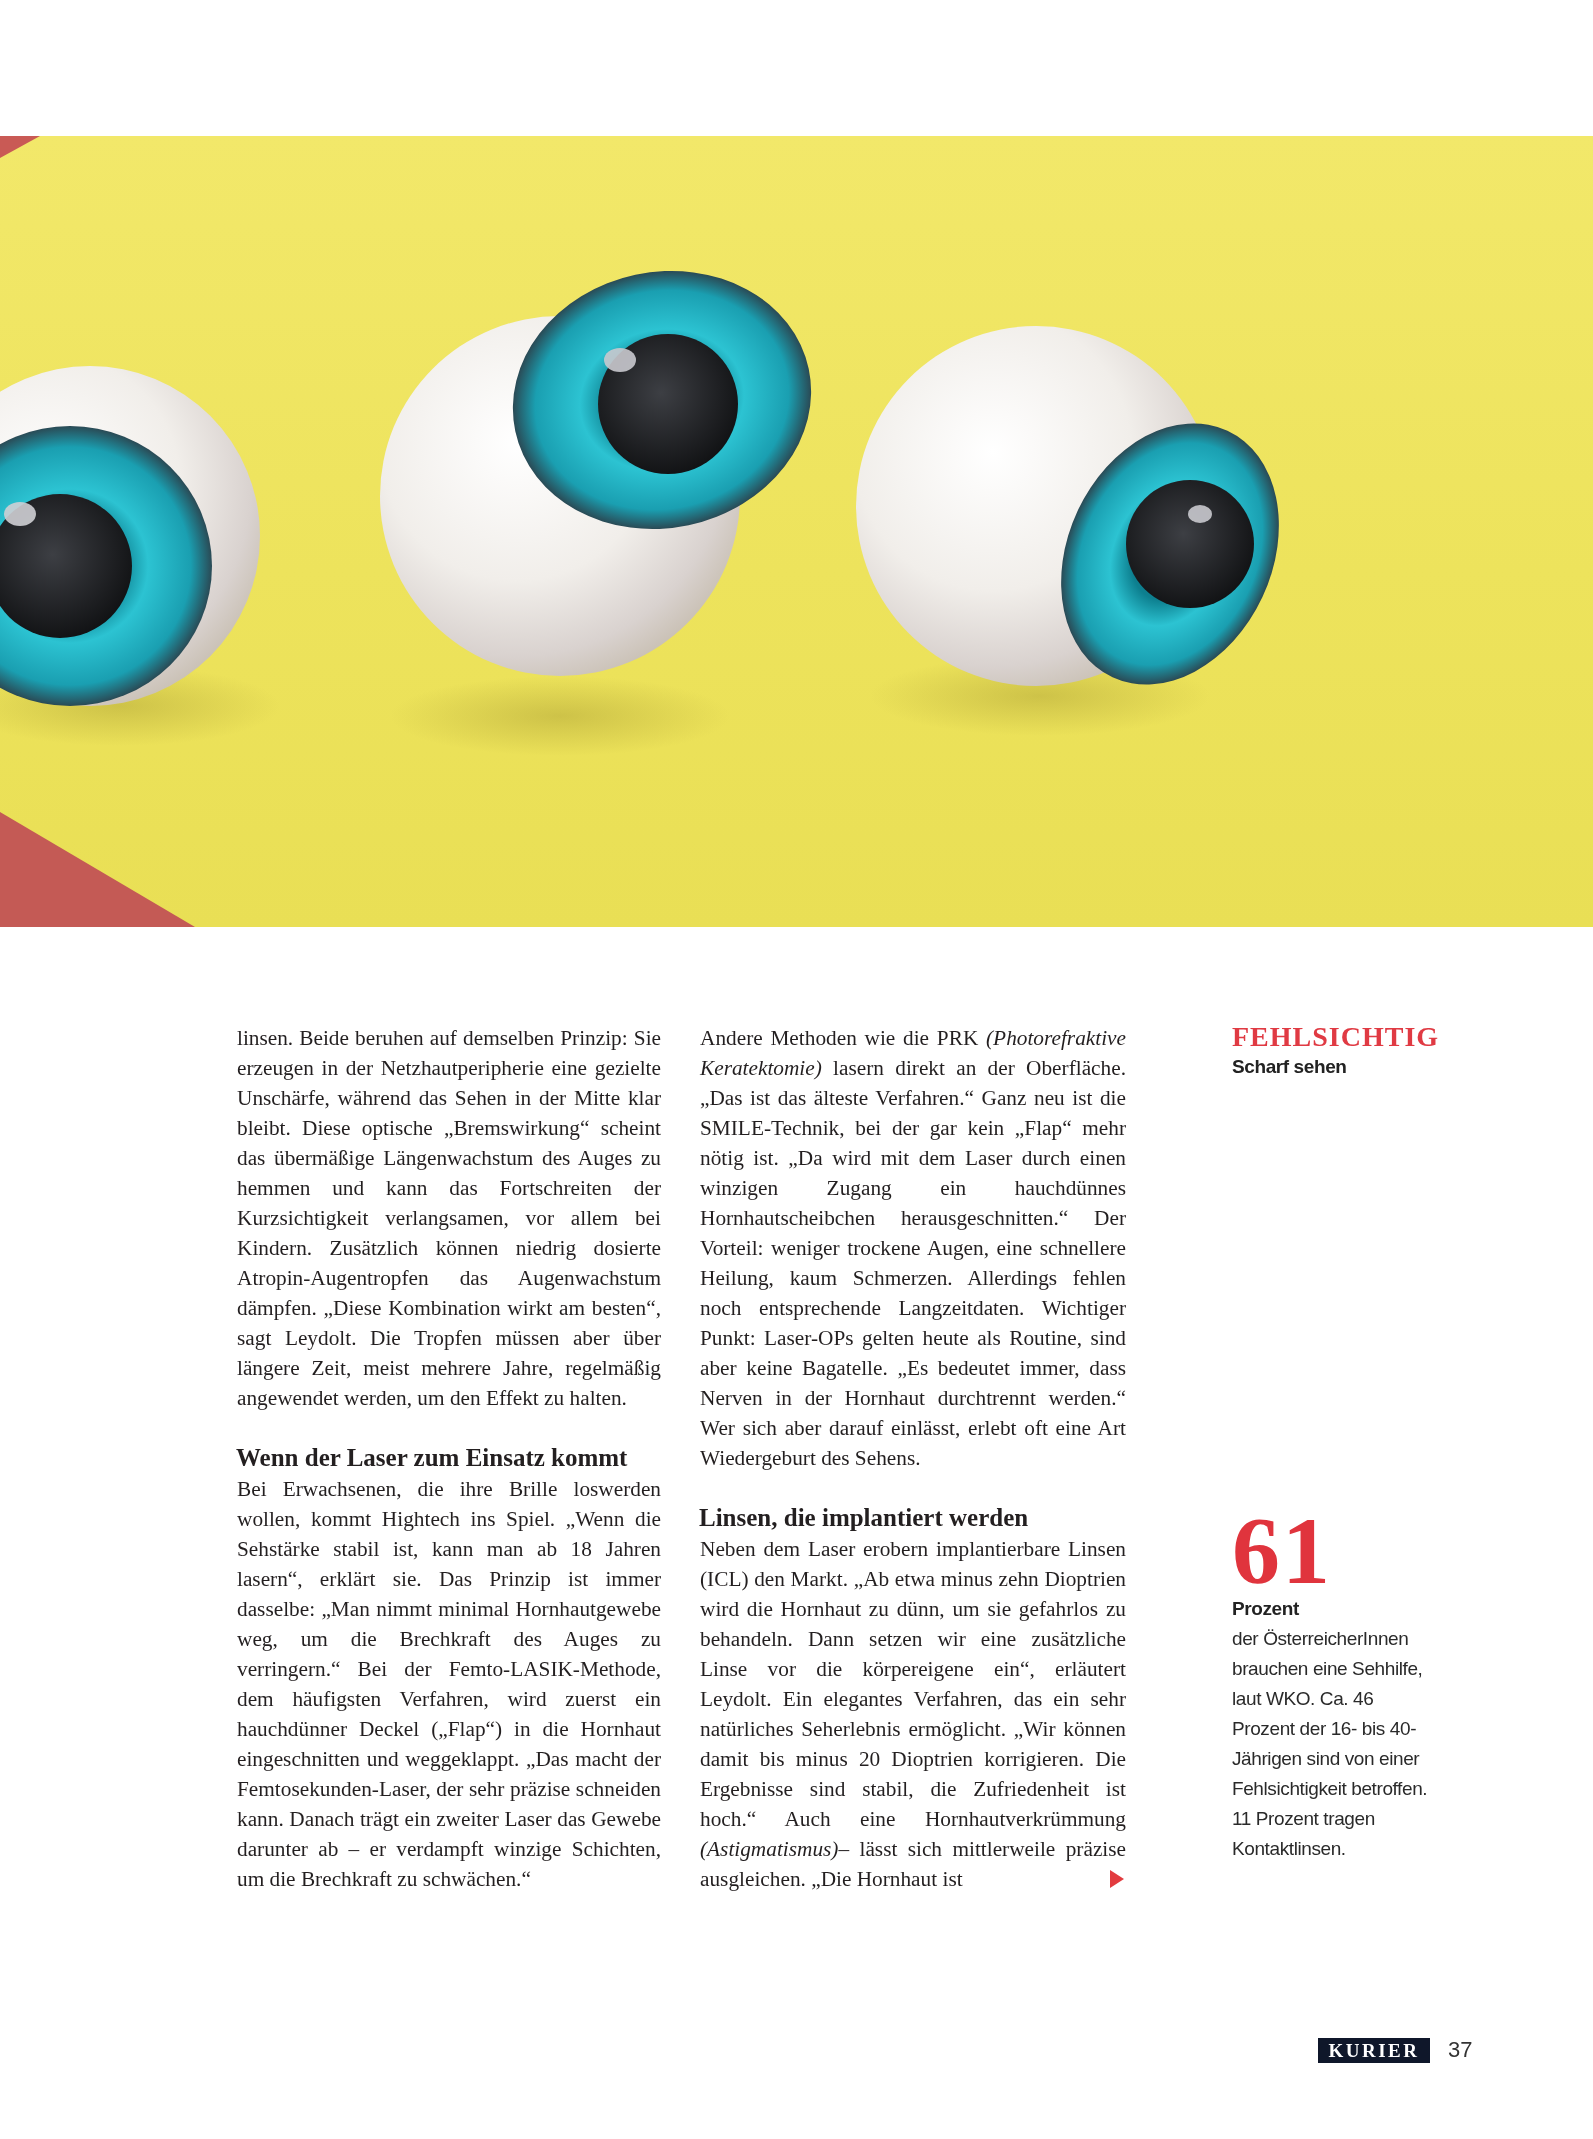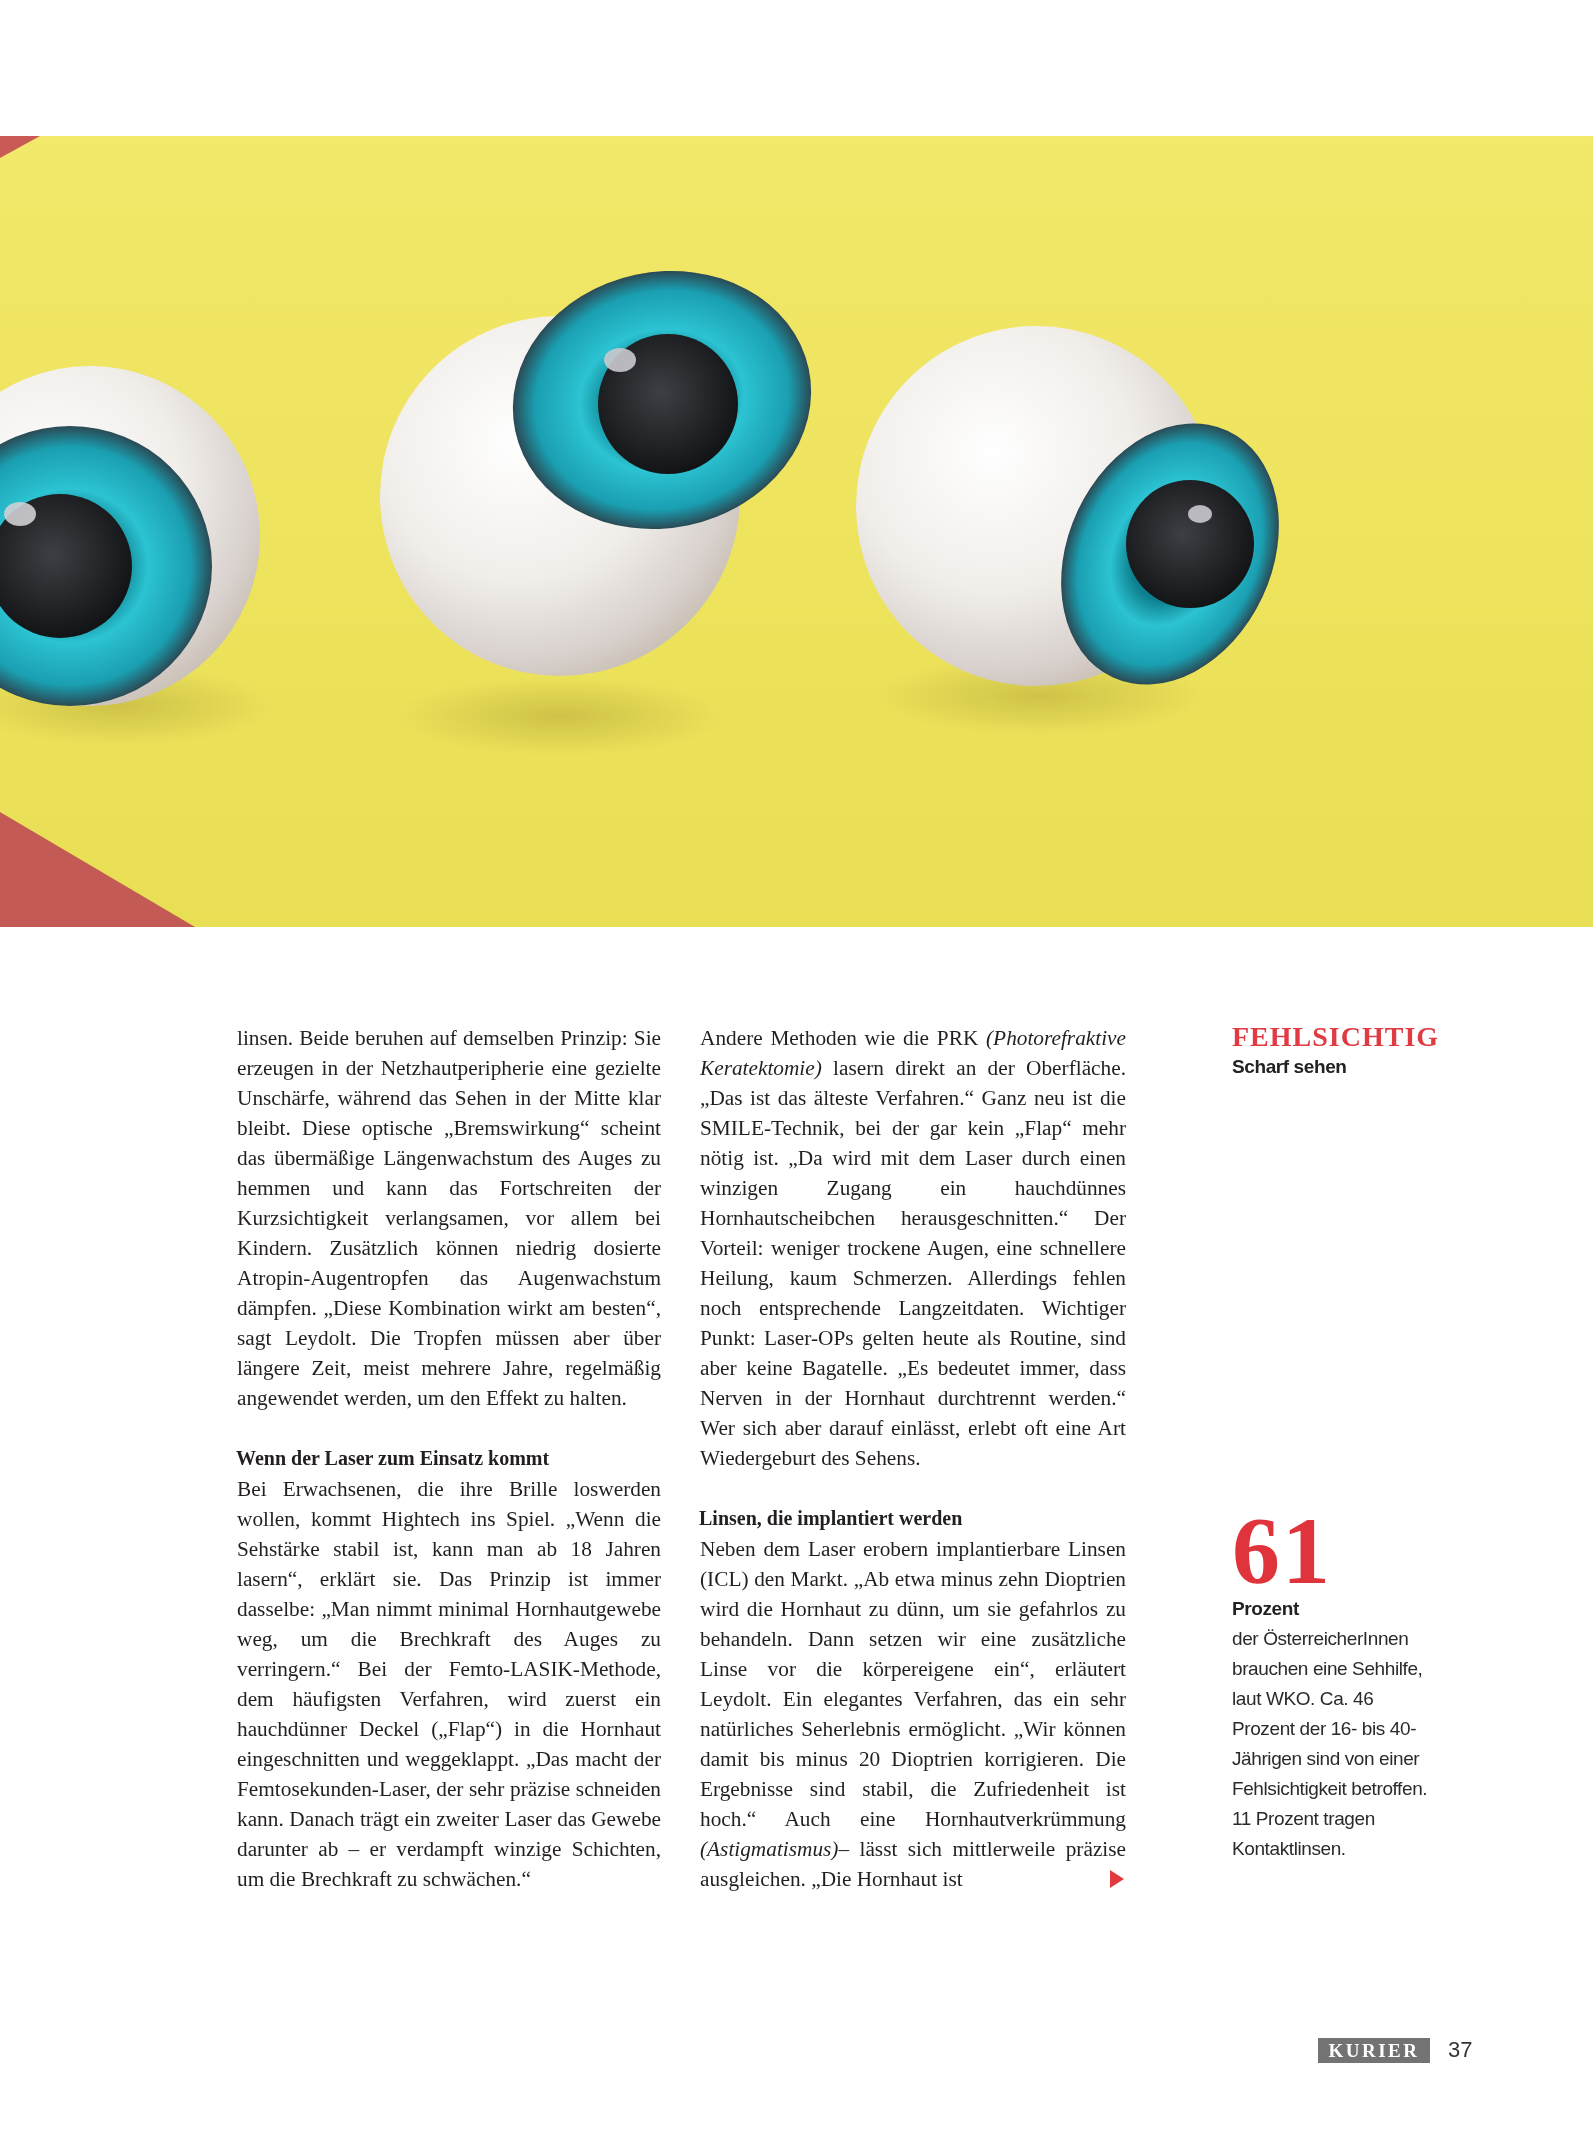--- a/index.html
+++ b/index.html
@@ -20,21 +20,21 @@
     font-family: "Liberation Serif", serif;
     font-size: 21.3px; line-height: 30px;
     text-align: justify; hyphens: manual;
     color: #231f20;
   }
   .col p { margin: 1px; }
   .col1 { left: 236px; width: 426px; }
   .col2 { left: 699px; width: 428px; }
   .col h2 {
     font-family: "Liberation Serif", serif; font-weight: bold;
-    font-size: 20px; line-height: 30px; margin-top: 30px; text-align: left;
+    font-size: 25px; line-height: 30px; margin-top: 30px; text-align: left;
   }
   .col .it { font-style: italic; }
   .col .last { text-align-last: left; }
   .col .cont {
     display: inline-block; width: 0; height: 0; float: right;
     border-top: 9px solid transparent; border-bottom: 9px solid transparent;
     border-left: 14px solid #e23b3f; margin-top: 6px; margin-right: 2px;
   }
 
   
@@ -53,21 +53,21 @@
     font-size: 96px; line-height: 86px; margin-top: 0; letter-spacing: 2px;
   }
   .stat { position: absolute; left: 1232px; top: 1508px; width: 200px;
     font-family: "Liberation Sans", sans-serif; font-size: 19px; line-height: 30px;
     color: #2a2a2a; letter-spacing: -0.4px; }
   .stat .lead { font-weight: bold; color: #222; }
 
   
   .brand {
     position: absolute; left: 1318px; top: 2038px; width: 112px; height: 25px;
-    background: #737373; color: #fff;
+    background: #0f172a; color: #fff;
     font-family: "Liberation Serif", serif; font-weight: bold; font-size: 19px;
     letter-spacing: 2.5px; text-align: center; line-height: 25px;
   }
   .pagenum {
     position: absolute; left: 1448px; top: 2037px;
     font-family: "Liberation Sans", sans-serif; font-size: 22px; color: #333; line-height: 26px;
   }
 </style>
 </head>
 <body>

